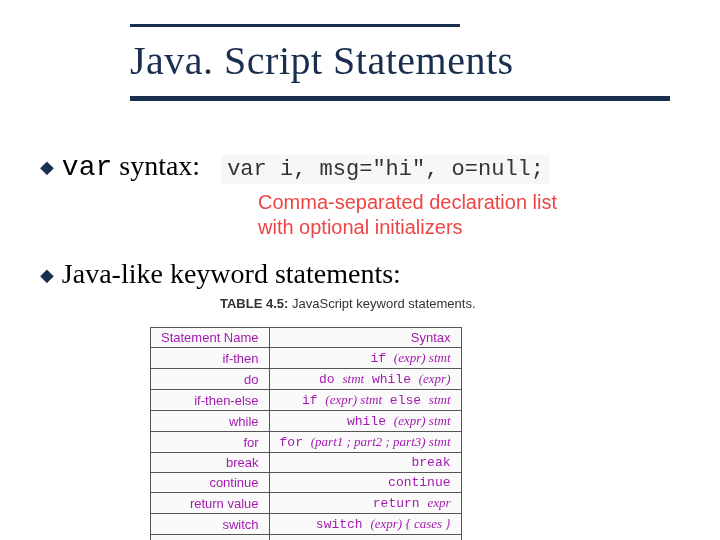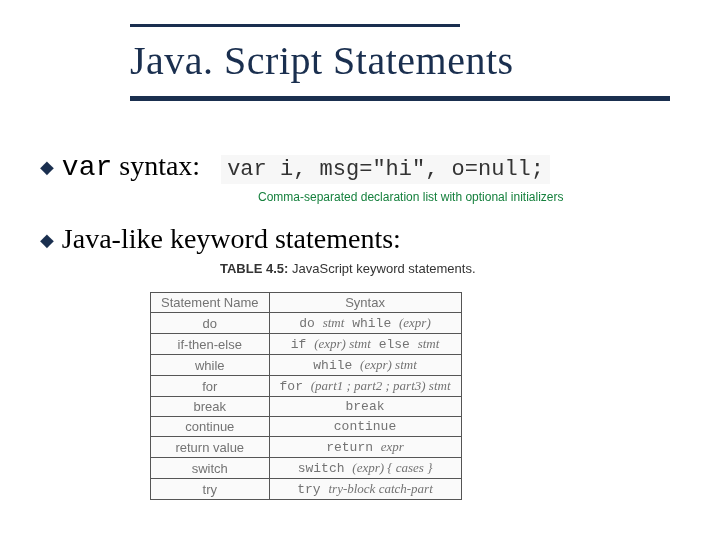--- a/index.html
+++ b/index.html
@@ -7,26 +7,26 @@
   .title-wrap{position:absolute;left:130px;top:24px;width:540px}
   .title-bar-top{height:3px;background:#1a2f4f;width:330px;margin-bottom:10px}
   .title{font-size:40px;letter-spacing:0.5px;color:#1a2f4f;white-space:nowrap}
   .title-bar-bottom{height:5px;background:#1a2f4f;width:540px;margin-top:12px}
   .content{position:absolute;left:40px;top:150px;right:40px}
   .bullet{display:flex;align-items:baseline;margin-bottom:6px}
   .dia{color:#1a2f4f;font-size:18px;margin-right:8px;transform:translateY(-2px)}
   .b-text{font-size:28px;color:#000}
   .b-text .kw{font-family:"Courier New",monospace}
   .code-snip{font-family:"Courier New",monospace;font-size:22px;color:#333;margin-left:14px;background:#f7f7f7;padding:2px 6px;display:inline-block}
-  .note{font-family:Arial,Helvetica,sans-serif;font-size:12px;color:#15803d;margin:6px 16px 18px 218px;line-height:1.25;max-width:340px}
+  .note{font-family:Arial,Helvetica,sans-serif;font-size:20px;color:#ef4444;margin:6px 16px 18px 218px;line-height:1.25;max-width:340px}
   .tbl-wrap{margin-left:110px;margin-top:4px}
   .tbl-cap{font-family:Arial,Helvetica,sans-serif;font-size:13px;color:#333;margin-bottom:16px;margin-left:70px}
   .tbl-cap b{font-weight:bold}
   table.kw{border-collapse:collapse;background:#fafafa}
-  table.kw td,table.kw th{border:1px solid #555;padding:2px 10px;font-family:Arial,Helvetica,sans-serif;font-size:13px;color:#737373;text-align:center}
+  table.kw td,table.kw th{border:1px solid #555;padding:2px 10px;font-family:Arial,Helvetica,sans-serif;font-size:13px;color:#a21caf;text-align:right}
   table.kw th{font-weight:normal}
   table.kw td.syntax{font-family:"Courier New",monospace;font-size:13px}
   table.kw td.syntax .it{font-style:italic;font-family:"Times New Roman",serif}
 </style>
 </head>
 <body>
 <div class="slide">
 
   <div class="title-wrap">
     <div class="title-bar-top"></div>
@@ -57,20 +57,24 @@
       </div>
       <table class="kw">
         <thead>
           <tr>
             <th>Statement Name</th>
             <th>Syntax</th>
           </tr>
         </thead>
         <tbody id="tbody">
             <tr>
+              <td>if-then</td>
+              <td class="syntax"><span>if </span><span class="it">(expr)  stmt</span></td>
+            </tr>
+            <tr>
               <td>do</td>
               <td class="syntax"><span>do </span><span class="it">stmt</span><span> while </span><span class="it">(expr)</span></td>
             </tr>
             <tr>
               <td>if-then-else</td>
               <td class="syntax"><span>if </span><span class="it">(expr)  stmt</span><span> else </span><span class="it">stmt</span></td>
             </tr>
             <tr>
               <td>while</td>
               <td class="syntax"><span>while </span><span class="it">(expr)  stmt</span></td>

